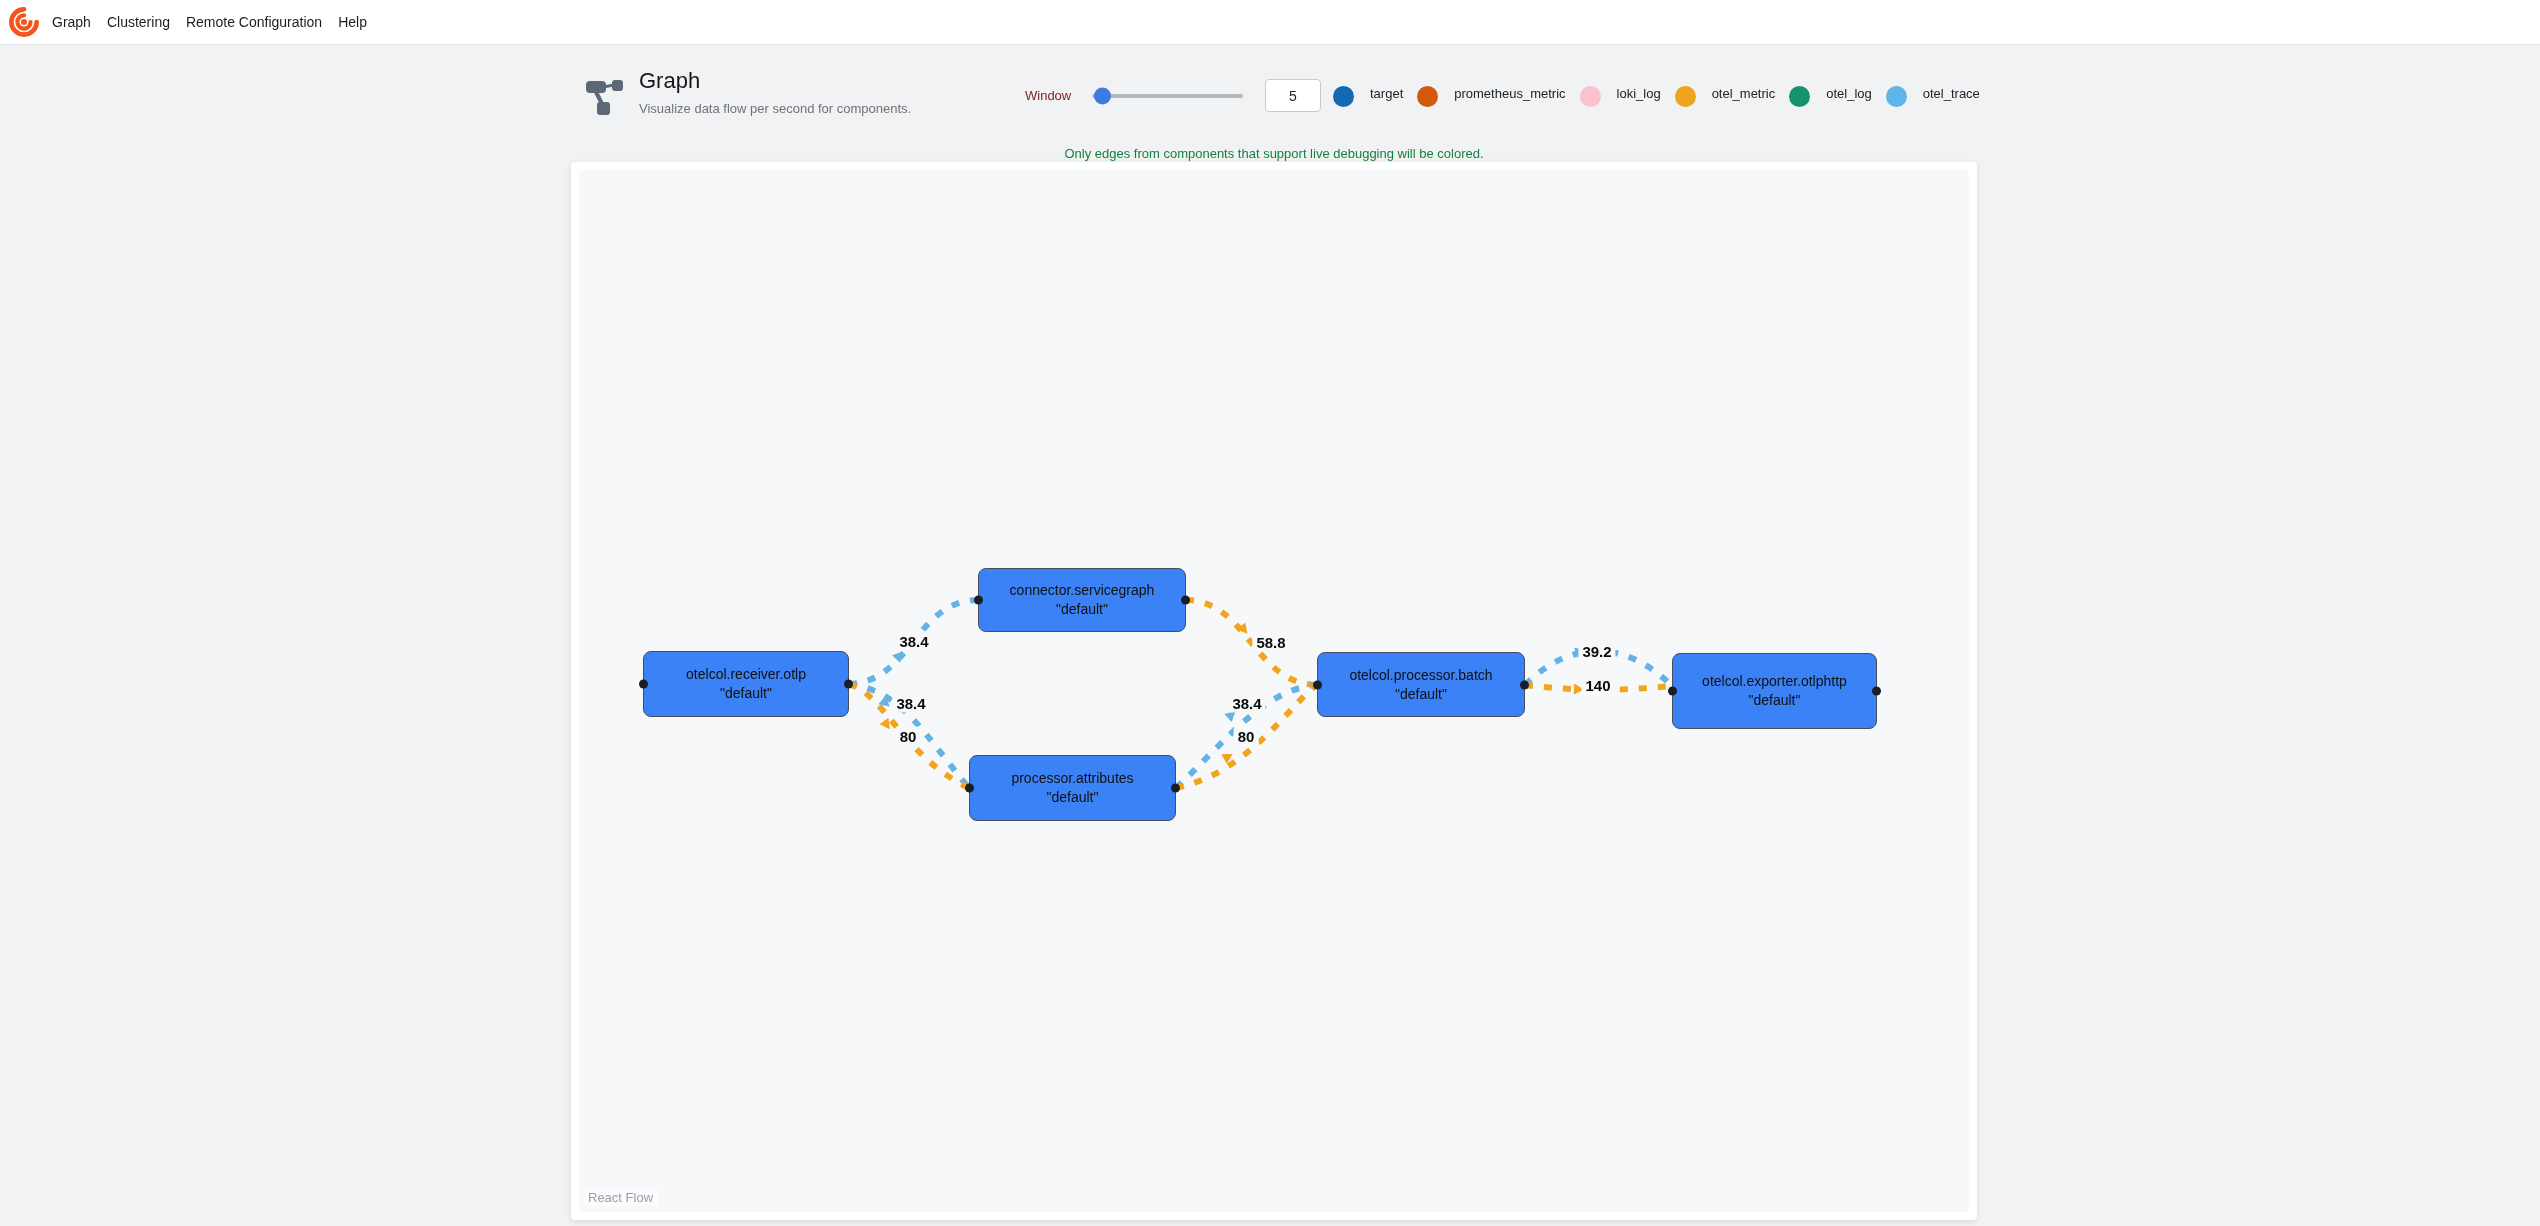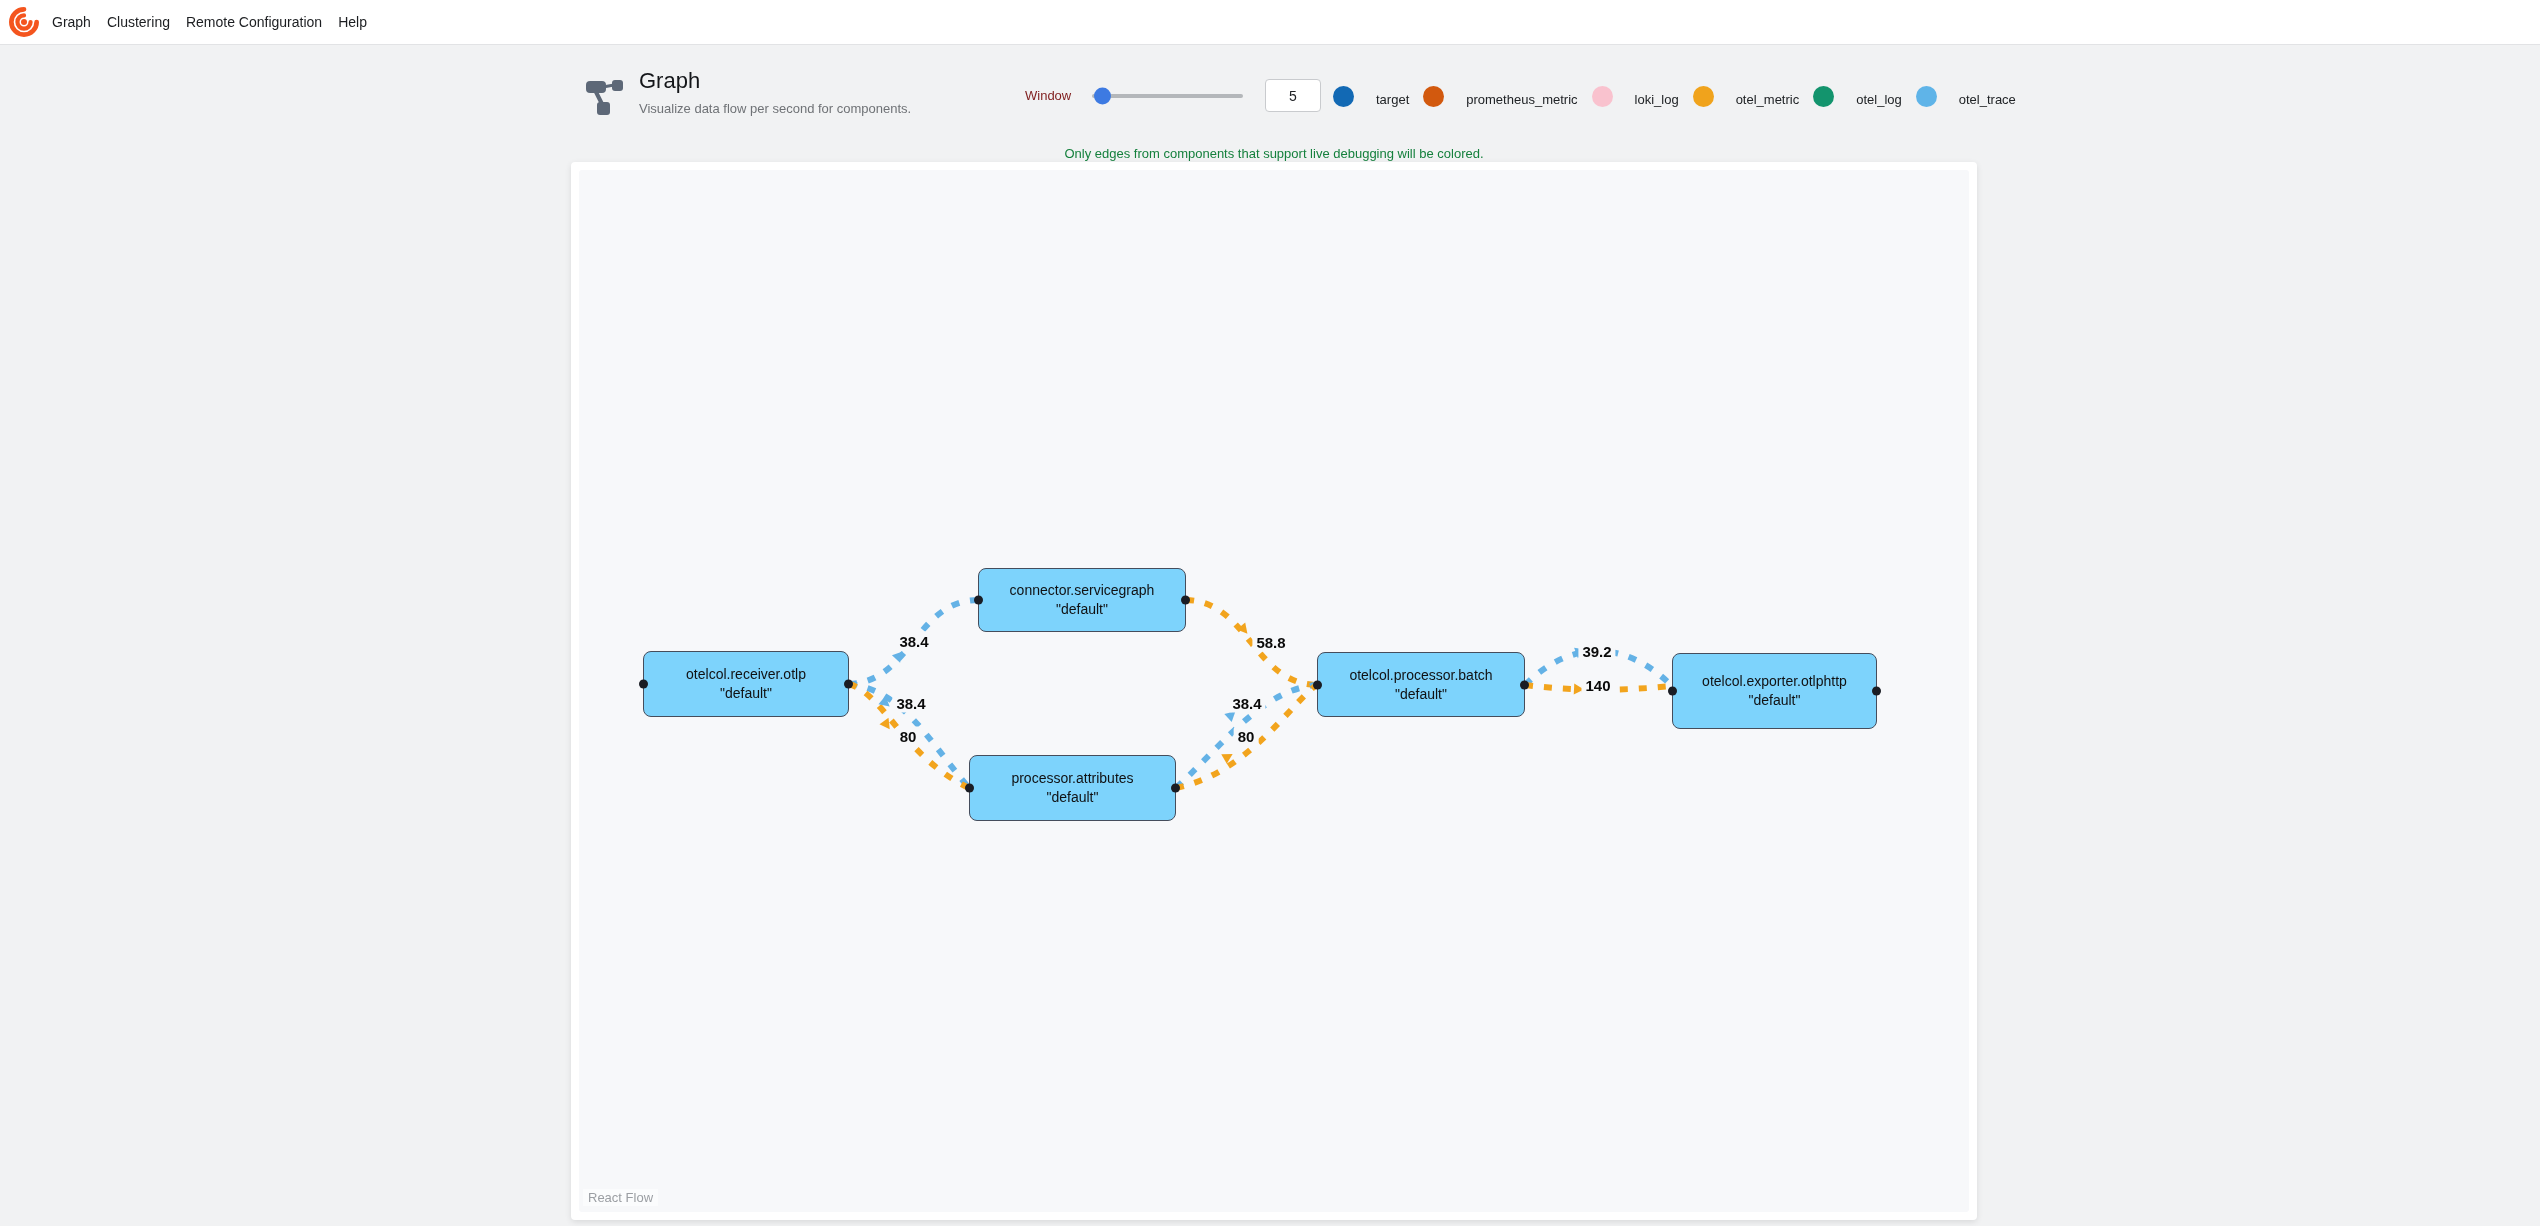--- a/index.html
+++ b/index.html
@@ -27,37 +27,37 @@
                   background:#b4b7ba; border-radius:2px; cursor:pointer; }
   .slider-thumb { position:absolute; left:2px; top:50%; transform:translateY(-50%);
                   width:17px; height:17px; border-radius:50%; background:#3d7ae2; cursor:grab; }
   .window-input { position:absolute; left:694px; top:21px; width:56px; height:33px;
                   border:1px solid #c9cbce; border-radius:4px; background:#fff;
                   font-size:14px; text-align:center; color:#202326; outline:none;
                   font-family:"Liberation Sans", sans-serif; }
 
   .legend { position:absolute; left:762px; top:25px; height:26px;
             display:flex; align-items:center; gap:14px; }
-  .legend-item { display:flex; align-items:flex-end; gap:22px; white-space:nowrap; }
+  .legend-item { display:flex; align-items:flex-start; gap:16px; white-space:nowrap; }
   .legend-swatch { width:21px; height:21px; border-radius:50%; flex:0 0 auto; }
   .legend-label { font-size:13px; color:#202326; }
 
   .note { position:absolute; left:571px; top:146px; width:1406px; text-align:center;
           font-size:13px; color:#15803d; }
 
   
   .panel { position:absolute; left:571px; top:162px; width:1406px; height:1058px;
            background:#ffffff; border-radius:4px;
            box-shadow:0 2px 6px rgba(0,0,0,0.10); }
   .flow-canvas { position:absolute; left:8px; top:8px; width:1390px; height:1042px;
                  background:#f7f8fa; border-radius:3px; overflow:hidden; cursor:grab; }
   .edges-svg { position:absolute; left:0; top:0; }
   .edge-path { fill:none; stroke-width:6; stroke-dasharray:8 11; stroke-linecap:butt; }
 
-  .node { position:absolute; background:#7dd3fc; border:1px solid #454d5c; border-radius:8px;
+  .node { position:absolute; background:#3b82f6; border:1px solid #454d5c; border-radius:8px;
           display:flex; align-items:center; justify-content:center; text-align:center;
           cursor:grab; z-index:3; }
   .node-text { font-size:14px; line-height:19px; color:#101113; }
   .handle { position:absolute; width:9px; height:9px; background:#1a1d24;
             border-radius:50%; top:50%; }
   .handle.hl { left:-5px; transform:translateY(-50%); }
   .handle.hr { right:-5px; transform:translateY(-50%); }
 
   .edge-label { position:absolute; transform:translate(-50%,-50%);
                 font-size:15px; font-weight:700; color:#0a0a0a;

